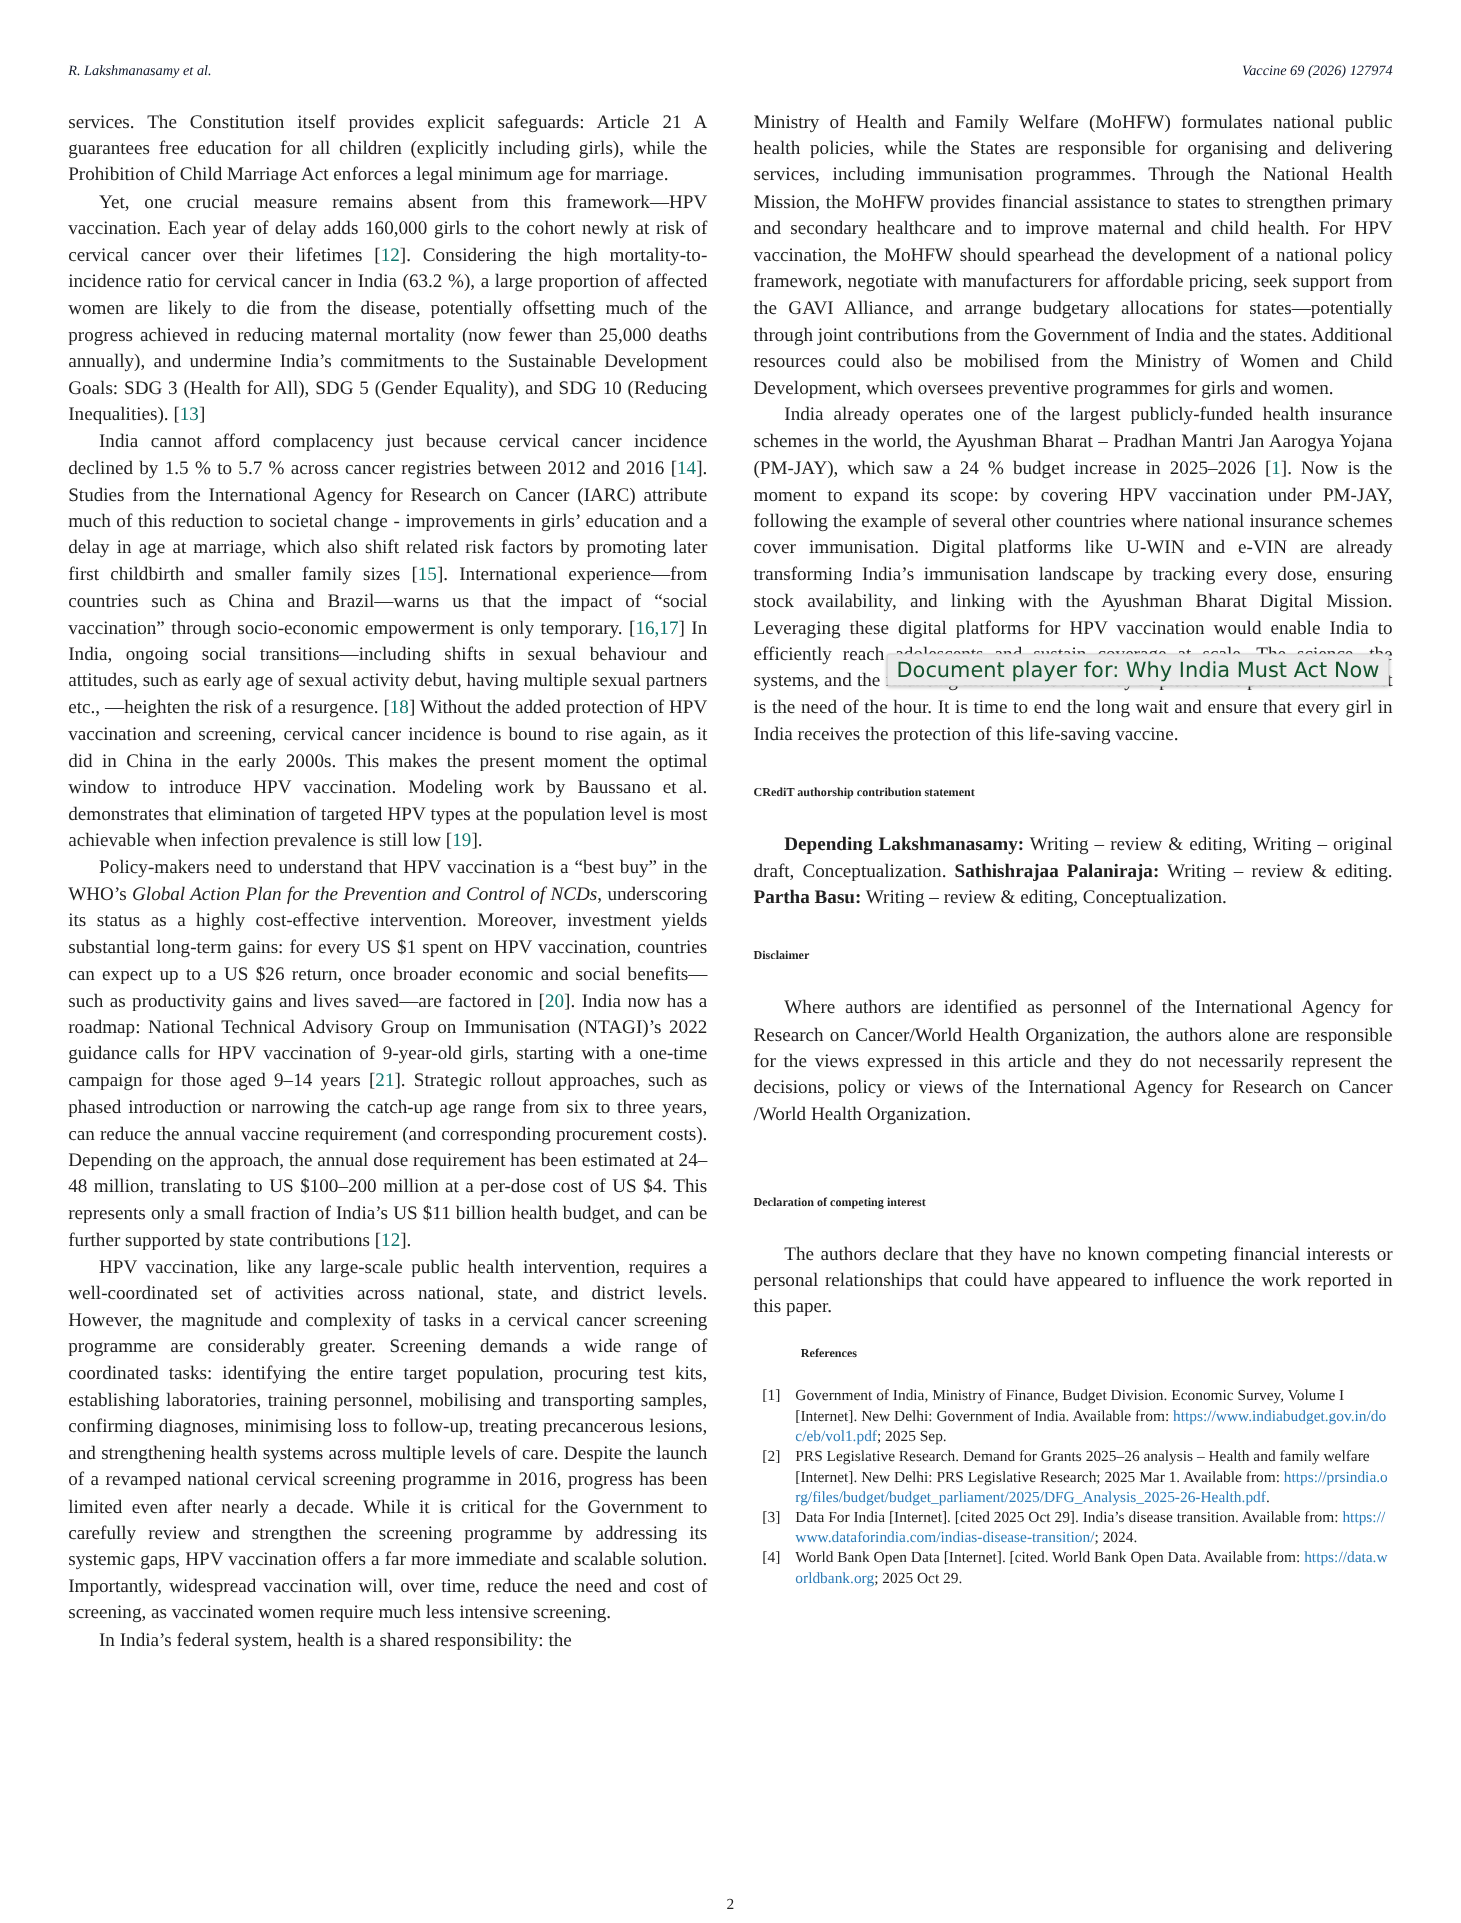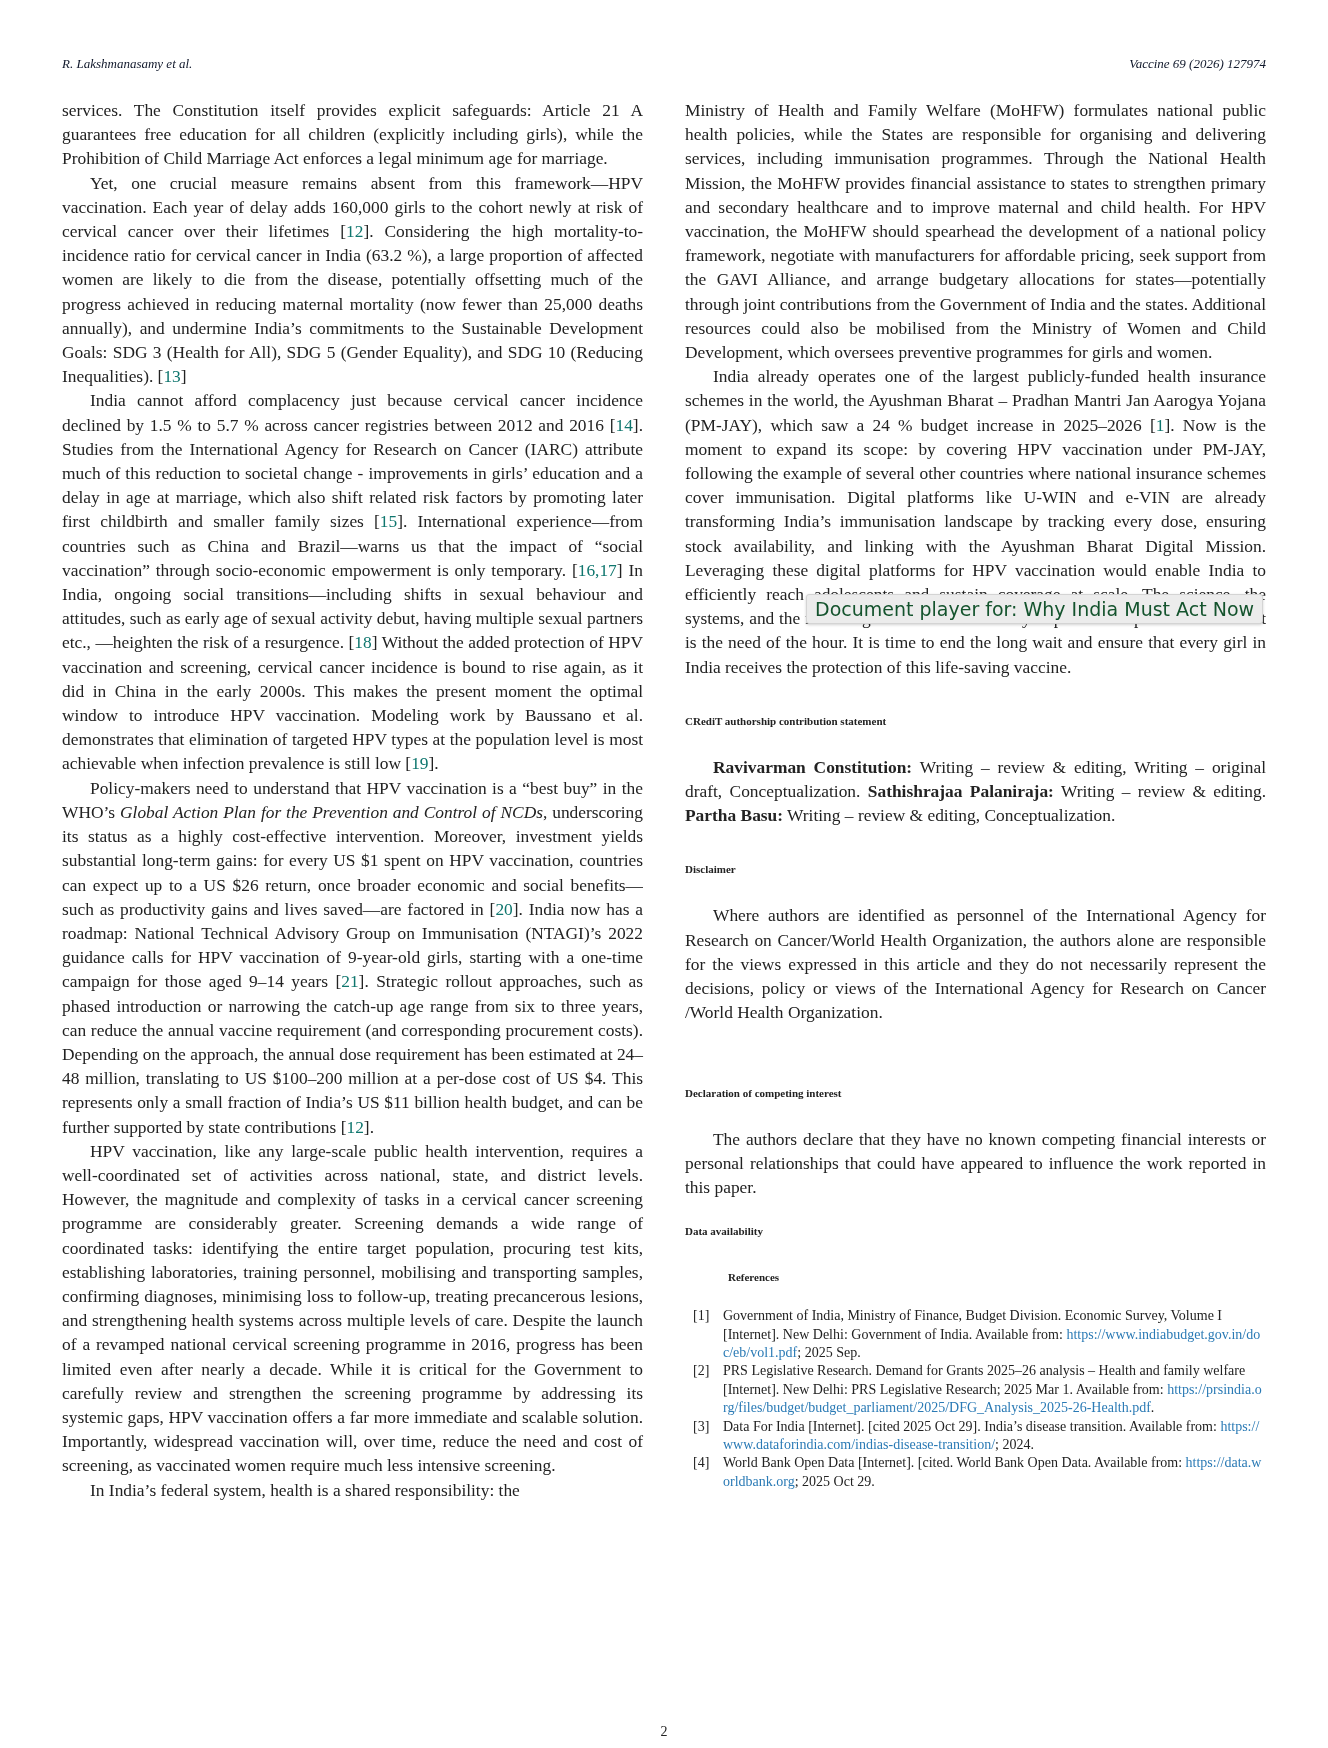--- a/index.html
+++ b/index.html
@@ -65,34 +65,33 @@
   <p class="indent">HPV vaccination, like any large-scale public health intervention, requires a well-coordinated set of activities across national, state, and district levels. However, the magnitude and complexity of tasks in a cervical cancer screening programme are considerably greater. Screening demands a wide range of coordinated tasks: identifying the entire target population, procuring test kits, establishing laboratories, training personnel, mobilising and transporting samples, confirming diagnoses, minimising loss to follow-up, treating precancerous lesions, and strengthening health systems across multiple levels of care. Despite the launch of a revamped national cervical screening programme in 2016, progress has been limited even after nearly a decade. While it is critical for the Government to carefully review and strengthen the screening programme by addressing its systemic gaps, HPV vaccination offers a far more immediate and scalable solution. Importantly, widespread vaccination will, over time, reduce the need and cost of screening, as vaccinated women require much less intensive screening.</p>
   <p class="indent">In India’s federal system, health is a shared responsibility: the</p>
 </div>
 
 <div class="col col-right">
   <p>Ministry of Health and Family Welfare (MoHFW) formulates national public health policies, while the States are responsible for organising and delivering services, including immunisation programmes. Through the National Health Mission, the MoHFW provides financial assistance to states to strengthen primary and secondary healthcare and to improve maternal and child health. For HPV vaccination, the MoHFW should spearhead the development of a national policy framework, negotiate with manufacturers for affordable pricing, seek support from the GAVI Alliance, and arrange budgetary allocations for states—potentially through joint contributions from the Government of India and the states. Additional resources could also be mobilised from the Ministry of Women and Child Development, which oversees preventive programmes for girls and women.</p>
   <p class="indent"><span>India already operates one of the largest publicly-funded health insurance schemes in the world, the Ayushman Bharat – Pradhan Mantri Jan Aarogya Yojana (PM-JAY), which saw a 24 % budget increase in 2025–2026 [</span><a class="ref">1</a><span>]. Now is the moment to expand its scope: by covering HPV vaccination under PM-JAY, following the example of several other countries where national insurance schemes cover immunisation. Digital platforms like U-WIN and e-VIN are already transforming India’s immunisation landscape by tracking every dose, ensuring stock availability, and linking with the Ayushman Bharat Digital Mission. Leveraging these digital platforms for HPV vaccination would enable India to efficiently reach adolescents and sustain coverage at scale. The science, the systems, and the financing mechanisms are ready in place—the political will to act is the need of the hour. It is time to end the long wait and ensure that every girl in India receives the protection of this life-saving vaccine.</span></p>
 
   <div class="section-title">CRediT authorship contribution statement</div>
   <div class="section-body">
-    <p><b>Ravivarman Constitution:</b><span> Writing – review &amp; editing, Writing – original draft, Conceptualization. </span><b>Sathishrajaa Palaniraja:</b><span> Writing – review &amp; editing. </span><b>Partha Basu:</b><span> Writing – review &amp; editing, Conceptualization.</span></p>
+    <p><b>Depending Lakshmanasamy:</b><span> Writing – review &amp; editing, Writing – original draft, Conceptualization. </span><b>Sathishrajaa Palaniraja:</b><span> Writing – review &amp; editing. </span><b>Partha Basu:</b><span> Writing – review &amp; editing, Conceptualization.</span></p>
   </div>
 
   <div class="section-title">Disclaimer</div>
   <div class="section-body">
     <p>Where authors are identified as personnel of the International Agency for Research on Cancer/World Health Organization, the authors alone are responsible for the views expressed in this article and they do not necessarily represent the decisions, policy or views of the International Agency for Research on Cancer /World Health Organization.</p>
   </div>
 
   <div class="section-title" style="margin-top:56px;">Declaration of competing interest</div>
   <div class="section-body">
     <p>The authors declare that they have no known competing financial interests or personal relationships that could have appeared to influence the work reported in this paper.</p>
   </div>
 
-  <div class="section-title" style="margin-top:20px;">Data availability</div>
 
   <div class="section-title" style="margin-top:20px;margin-left:43px;">References</div>
   <ul class="refs">
     <li>
       <span class="num">[1]</span>
       <span class="txt"><span>Government of India, Ministry of Finance, Budget Division. Economic Survey, Volume I [Internet]. New Delhi: Government of India. Available from: </span><a>https://www.indiabudget.gov.in/doc/eb/vol1.pdf</a><span>; 2025 Sep.</span></span>
     </li>
     <li>
       <span class="num">[2]</span>
       <span class="txt"><span>PRS Legislative Research. Demand for Grants 2025–26 analysis – Health and family welfare [Internet]. New Delhi: PRS Legislative Research; 2025 Mar 1. Available from: </span><a>https://prsindia.org/files/budget/budget_parliament/2025/DFG_Analysis_2025-26-Health.pdf</a><span>.</span></span>

